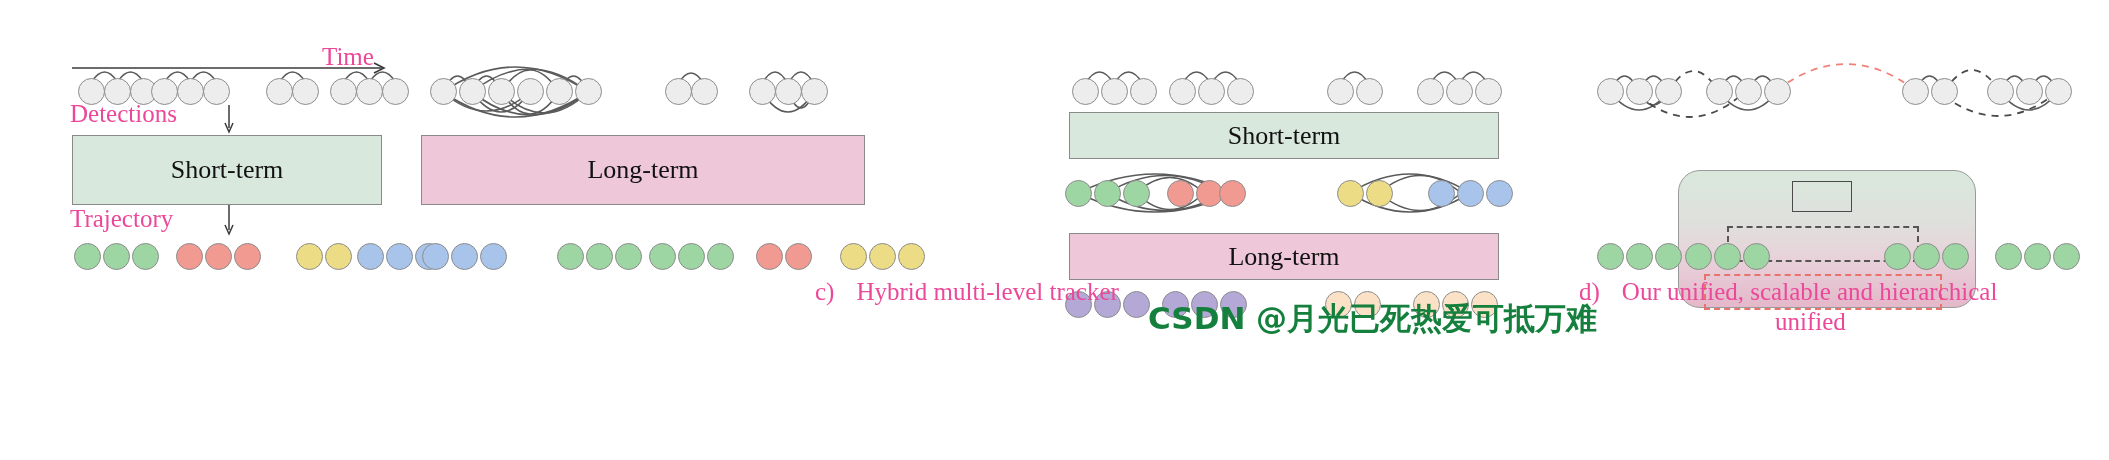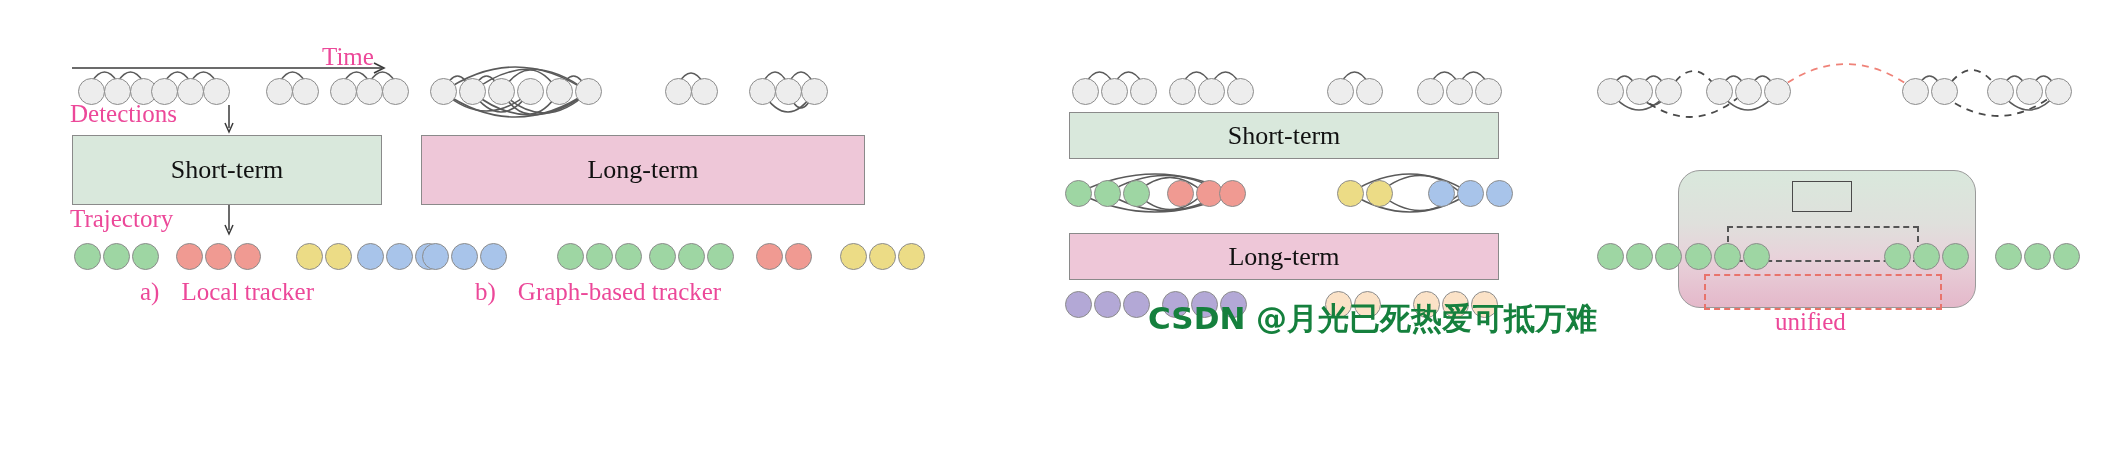--- a/index.html
+++ b/index.html
@@ -126,23 +126,20 @@
     <div class="dot" style="left:130px;top:78px;"></div>
     <div class="dot" style="left:151px;top:78px;"></div>
     <div class="dot" style="left:177px;top:78px;"></div>
     <div class="dot" style="left:203px;top:78px;"></div>
     <div class="dot" style="left:266px;top:78px;"></div>
     <div class="dot" style="left:292px;top:78px;"></div>
     <div class="dot" style="left:330px;top:78px;"></div>
     <div class="dot" style="left:356px;top:78px;"></div>
     <div class="dot" style="left:382px;top:78px;"></div>
 
-    <div class="lbl caption" style="left:140px;top:278px;">
-      <span class="cap-letter">a)</span><span>Local tracker</span>
-    </div>
   </div>
 
   <div class="panel" id="panel-b" style="left:420px;width:600px;">
 
     <svg class="overlay" width="600" height="460">
 
       <path class="edge" d="M23,92 Q37.5,60 52,92"></path>
       <path class="edge" d="M52,92 Q66.5,60 81,92"></path>
       <path class="edge" d="M139,92 Q153.5,60 168,92"></path>
 
@@ -188,23 +185,20 @@
     <div class="dot green" style="left:195px;top:243px;"></div>
     <div class="dot green" style="left:229px;top:243px;"></div>
     <div class="dot green" style="left:258px;top:243px;"></div>
     <div class="dot green" style="left:287px;top:243px;"></div>
     <div class="dot red" style="left:336px;top:243px;"></div>
     <div class="dot red" style="left:365px;top:243px;"></div>
     <div class="dot yellow" style="left:420px;top:243px;"></div>
     <div class="dot yellow" style="left:449px;top:243px;"></div>
     <div class="dot yellow" style="left:478px;top:243px;"></div>
 
-    <div class="lbl caption" style="left:55px;top:278px;">
-      <span class="cap-letter">b)</span><span>Graph-based tracker</span>
-    </div>
   </div>
 
   <div class="panel" id="panel-c" style="left:1060px;width:520px;">
 
     <svg class="overlay" width="520" height="460">
 
       <path class="edge" d="M25,84 Q39.5,60 54,84"></path>
       <path class="edge" d="M54,84 Q68.5,60 83,84"></path>
 
       <path class="edge" d="M122,84 Q136.5,60 151,84"></path>
@@ -265,20 +259,23 @@
     <div class="dot purple" style="left:63px;top:291px;"></div>
     <div class="dot purple" style="left:102px;top:291px;"></div>
     <div class="dot purple" style="left:131px;top:291px;"></div>
     <div class="dot purple" style="left:160px;top:291px;"></div>
     <div class="dot peach" style="left:265px;top:291px;"></div>
     <div class="dot peach" style="left:294px;top:291px;"></div>
     <div class="dot peach" style="left:353px;top:291px;"></div>
     <div class="dot peach" style="left:382px;top:291px;"></div>
     <div class="dot peach" style="left:411px;top:291px;"></div>
 
+    <div class="lbl caption" style="left:-245px;top:278px;">
+      <span class="cap-letter">c)</span><span>Hybrid multi-level tracker</span>
+    </div>
   </div>
 
   <div class="panel" id="panel-d" style="left:1580px;width:529px;">
 
     <svg class="overlay" width="529" height="460">
 
       <path class="edge" d="M30,92 Q44.5,60 59,92"></path>
       <path class="edge" d="M59,92 Q73.5,60 88,92"></path>
       <path class="edge" d="M30,92 Q59,128 88,92"></path>
       <path class="edge" d="M59,92 Q73,118 88,92"></path>
@@ -324,20 +321,23 @@
     <div class="innerbox dashed-grey" style="left:147px;top:226px;width:192px;height:36px;"></div>
     <div class="innerbox dashed-red" style="left:124px;top:274px;width:238px;height:36px;"></div>
 
     <div class="dot green" style="left:17px;top:243px;"></div>
     <div class="dot green" style="left:46px;top:243px;"></div>
     <div class="dot green" style="left:75px;top:243px;"></div>
     <div class="dot green" style="left:415px;top:243px;"></div>
     <div class="dot green" style="left:444px;top:243px;"></div>
     <div class="dot green" style="left:473px;top:243px;"></div>
 
+    <div class="lbl caption" style="left:-1px;top:278px;">
+      <span class="cap-letter">d)</span><span>Our unified, scalable and hierarchical</span>
+    </div>
     <div class="lbl caption" style="left:195px;top:308px;">unified</div>
   </div>
 
   <div class="dot green" style="left:1685px;top:243px;"></div>
   <div class="dot green" style="left:1714px;top:243px;"></div>
   <div class="dot green" style="left:1743px;top:243px;"></div>
   <div class="dot green" style="left:1884px;top:243px;"></div>
   <div class="dot green" style="left:1913px;top:243px;"></div>
   <div class="dot green" style="left:1942px;top:243px;"></div>
 

